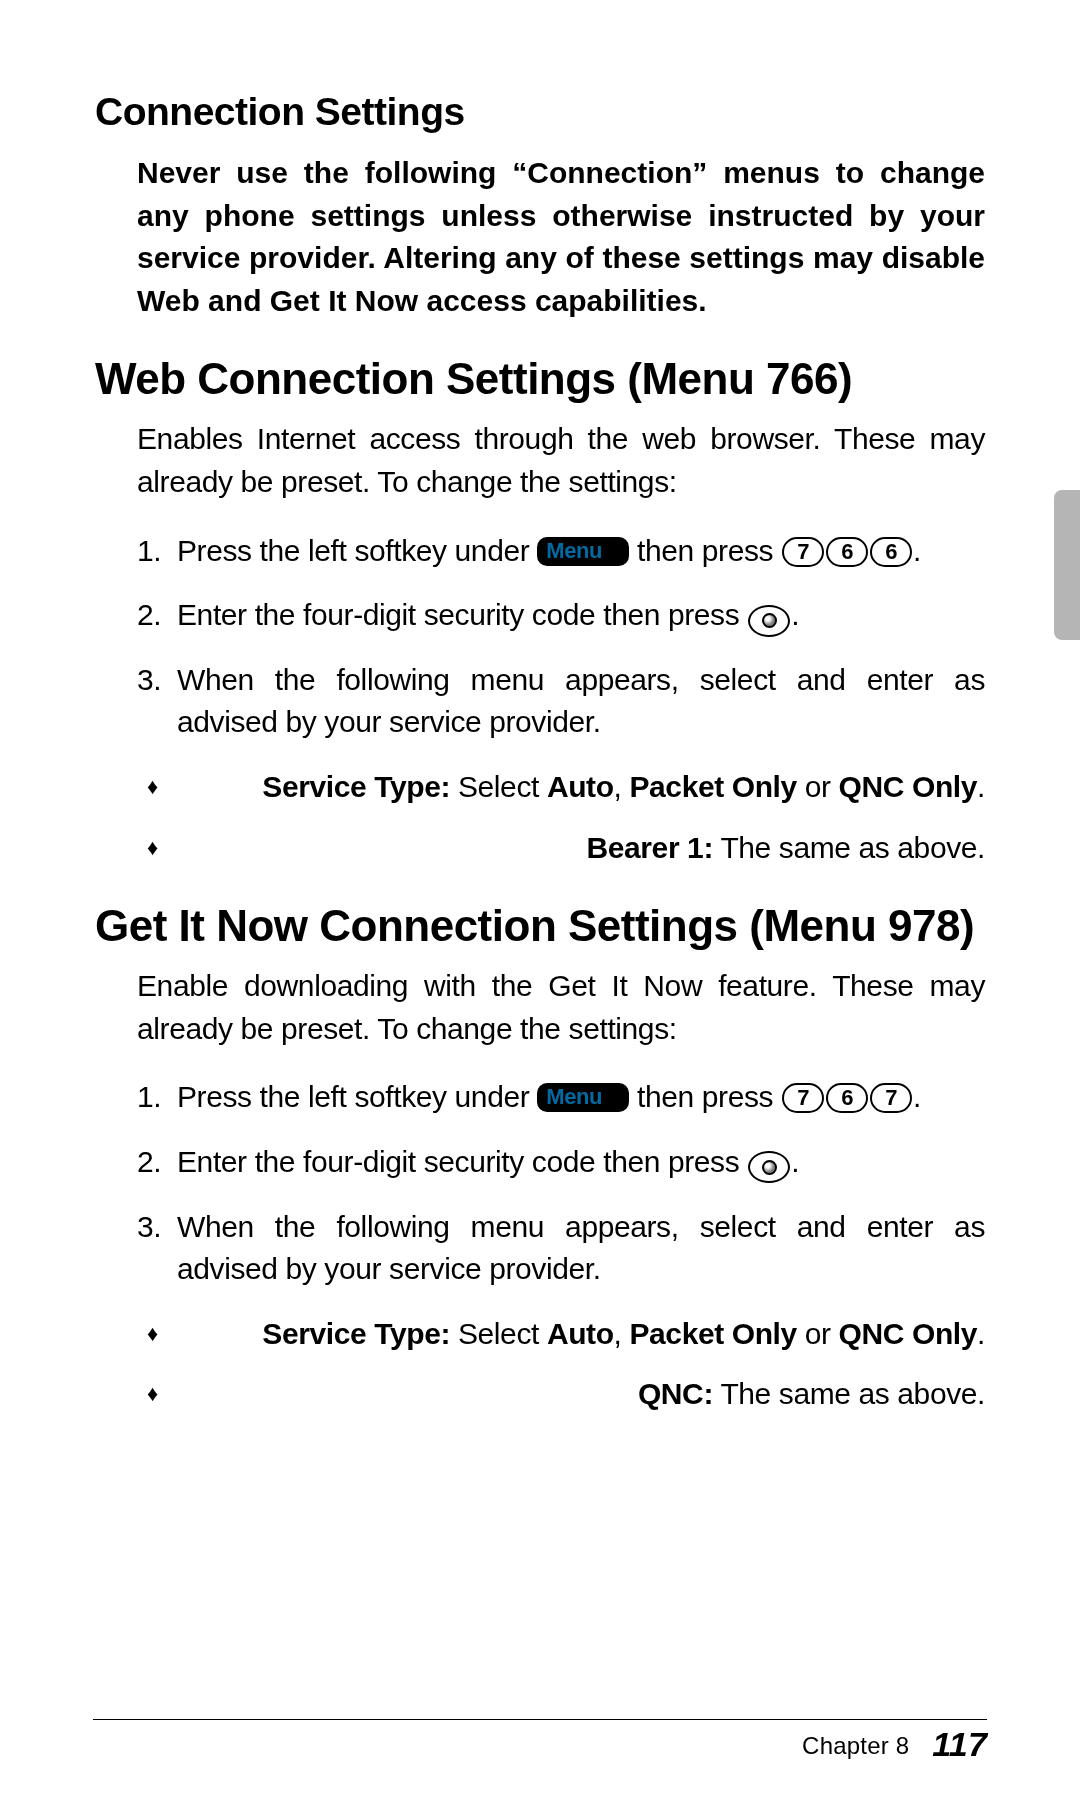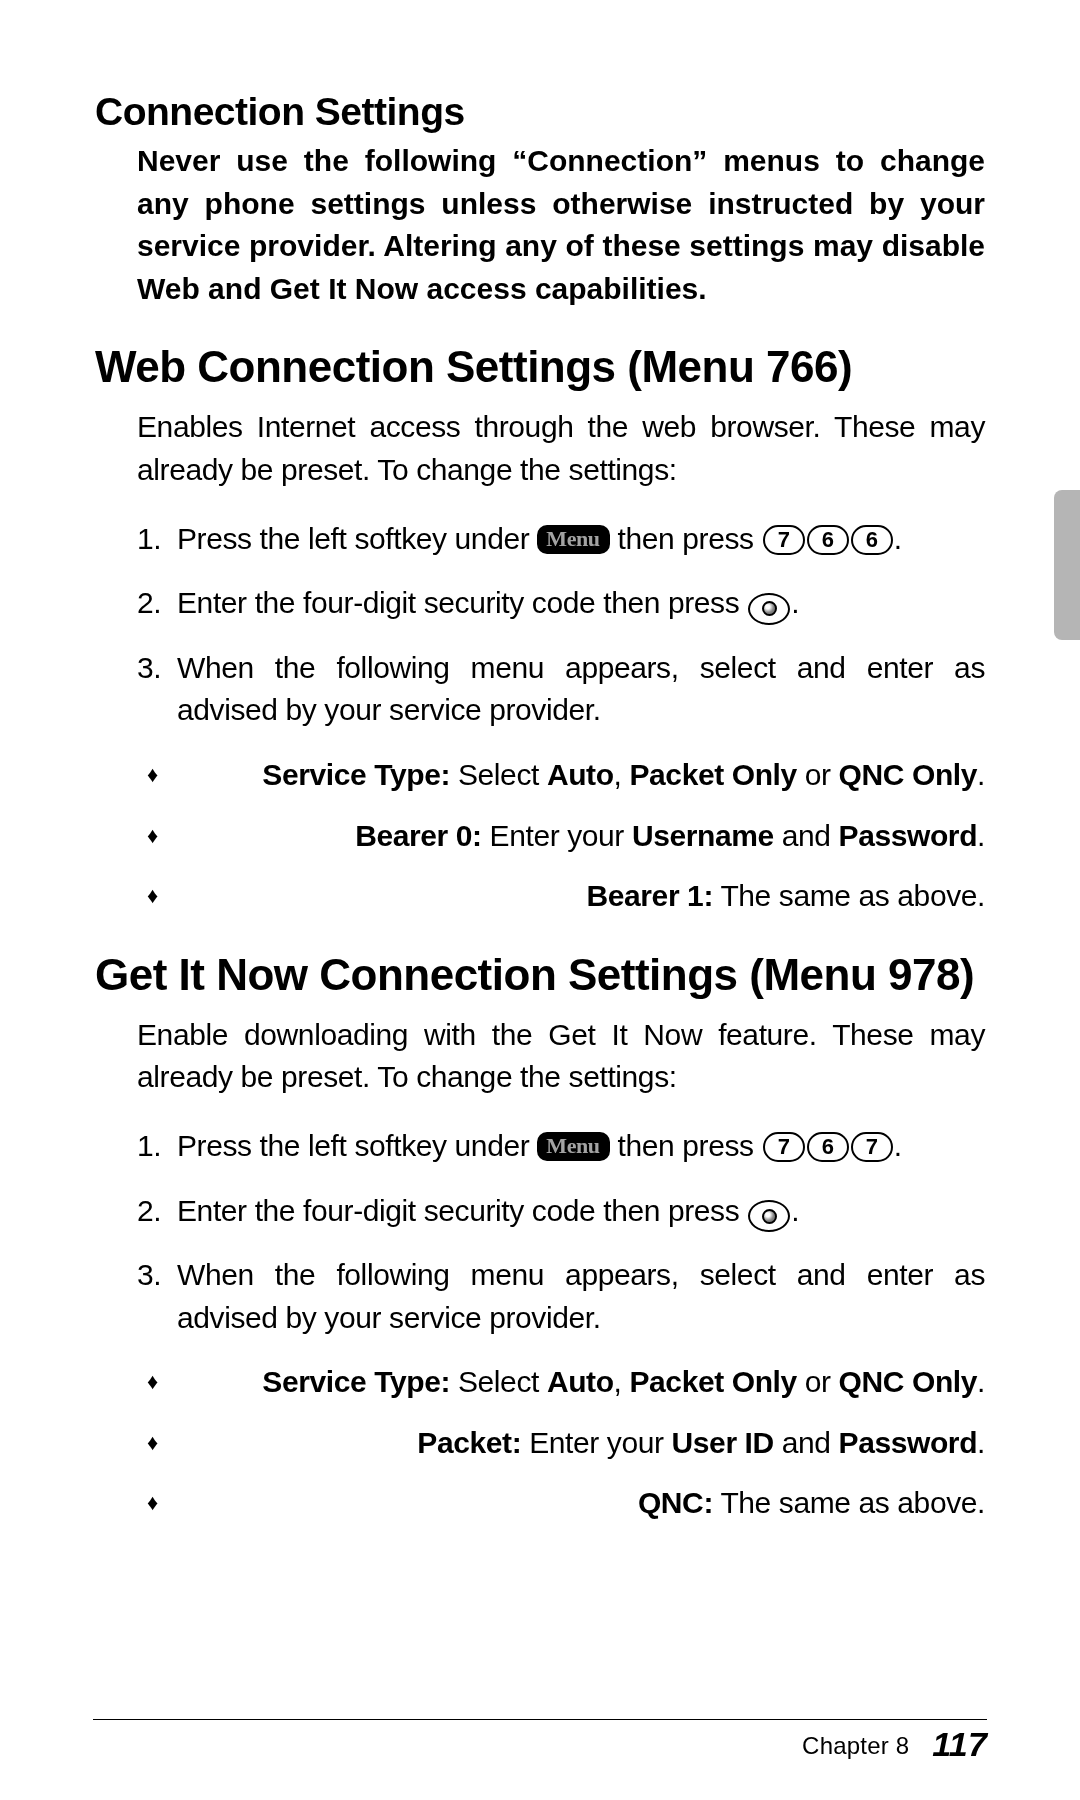--- a/index.html
+++ b/index.html
@@ -7,21 +7,21 @@
   body {
     font-family: "Helvetica Neue", Helvetica, Arial, sans-serif;
     color: #000;
     position: relative;
     padding: 90px 95px 0 95px;
   }
   h1.section {
     font-size: 39px;
     font-weight: 700;
     letter-spacing: -0.5px;
-    margin-bottom: 6px;
+    margin-bottom: 18px;
   }
   .indent { padding-left: 42px; }
   .warning {
     font-size: 30px;
     font-weight: 700;
     line-height: 1.42;
     text-align: justify;
     margin-bottom: 12px;
   }
   .para {
@@ -73,28 +73,27 @@
     content: "\2666";
     position: absolute;
     left: 0;
     top: 0;
     font-size: 22px;
     line-height: 42px;
   }
   .menu-key {
     display: inline-block;
     background: #000;
-    color: #a3a3a3;
+    color: #0369a1;
     font-weight: 700;
     font-size: 22px;
     border-radius: 10px;
-    padding: 3px 10px 4px 9px;
+    padding: 3px 27px 4px 9px;
     vertical-align: 3px;
     line-height: 1;
-    font-family: Liberation Serif, serif;
   }
   .oval-key {
     display: inline-flex;
     align-items: center;
     justify-content: center;
     min-width: 42px;
     height: 30px;
     border: 2.2px solid #000;
     border-radius: 16px;
     font-weight: 700;
@@ -183,23 +182,20 @@
   <li>
     <span class="num">3.</span>
     <span>When the following menu appears, select and enter as advised by your service provider.</span>
   </li>
 </ol>
 <ul class="diamond">
   <li>
     <b>Service Type:</b><span> Select </span><b>Auto</b><span>, </span><b>Packet Only</b><span> or </span><b>QNC Only</b><span>.</span>
   </li>
   <li>
-    <b>Bearer 0:</b><span> Enter your </span><b>Username</b><span> and </span><b>Password</b><span>.</span>
-  </li>
-  <li>
     <b>Bearer 1:</b><span> The same as above.</span>
   </li>
 </ul>
 
 <h2 class="sub">Get It Now Connection Settings (Menu 978)</h2>
 <div class="indent">
   <p class="para">Enable downloading with the Get It Now feature. These may already be preset. To change the settings:</p>
 </div>
 <ol class="steps">
   <li>
@@ -215,23 +211,20 @@
   <li>
     <span class="num">3.</span>
     <span>When the following menu appears, select and enter as advised by your service provider.</span>
   </li>
 </ol>
 <ul class="diamond">
   <li>
     <b>Service Type:</b><span> Select </span><b>Auto</b><span>, </span><b>Packet Only</b><span> or </span><b>QNC Only</b><span>.</span>
   </li>
   <li>
-    <b>Packet:</b><span> Enter your </span><b>User ID</b><span> and </span><b>Password</b><span>.</span>
-  </li>
-  <li>
     <b>QNC:</b><span> The same as above.</span>
   </li>
 </ul>
 
 <div class="footer-rule"></div>
 <div class="footer">
   <span>Chapter 8</span>
   <span class="pn">117</span>
 </div>
 

